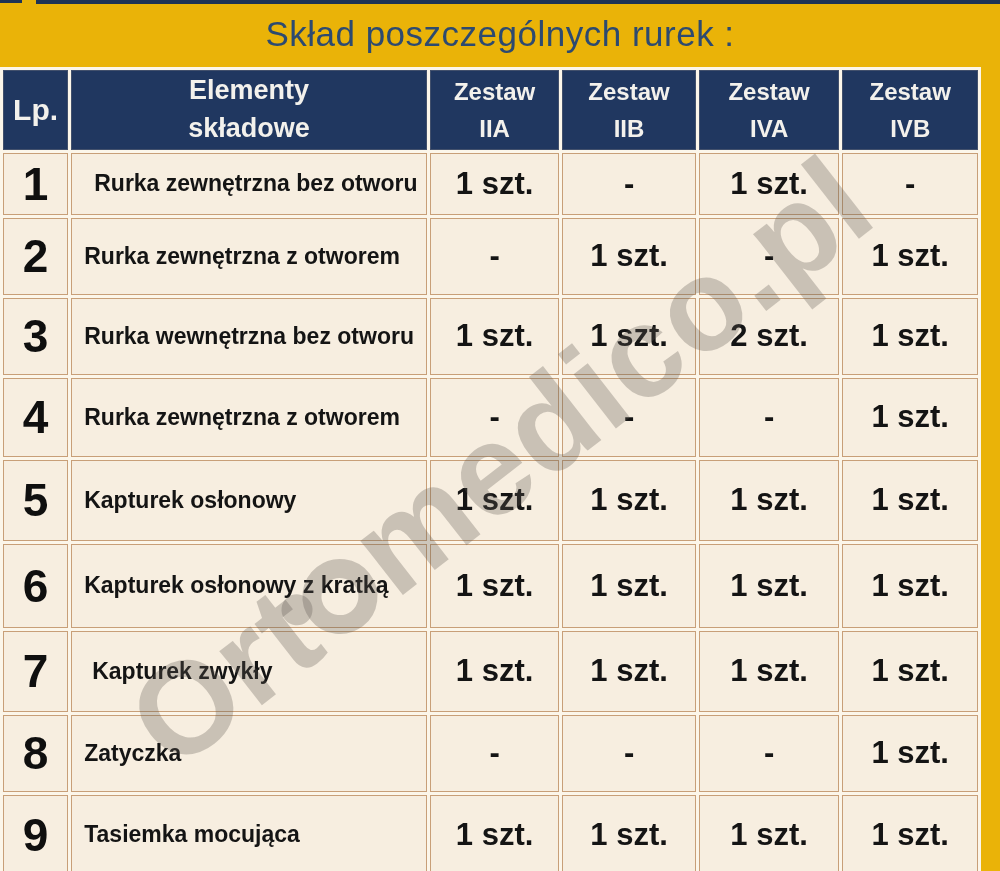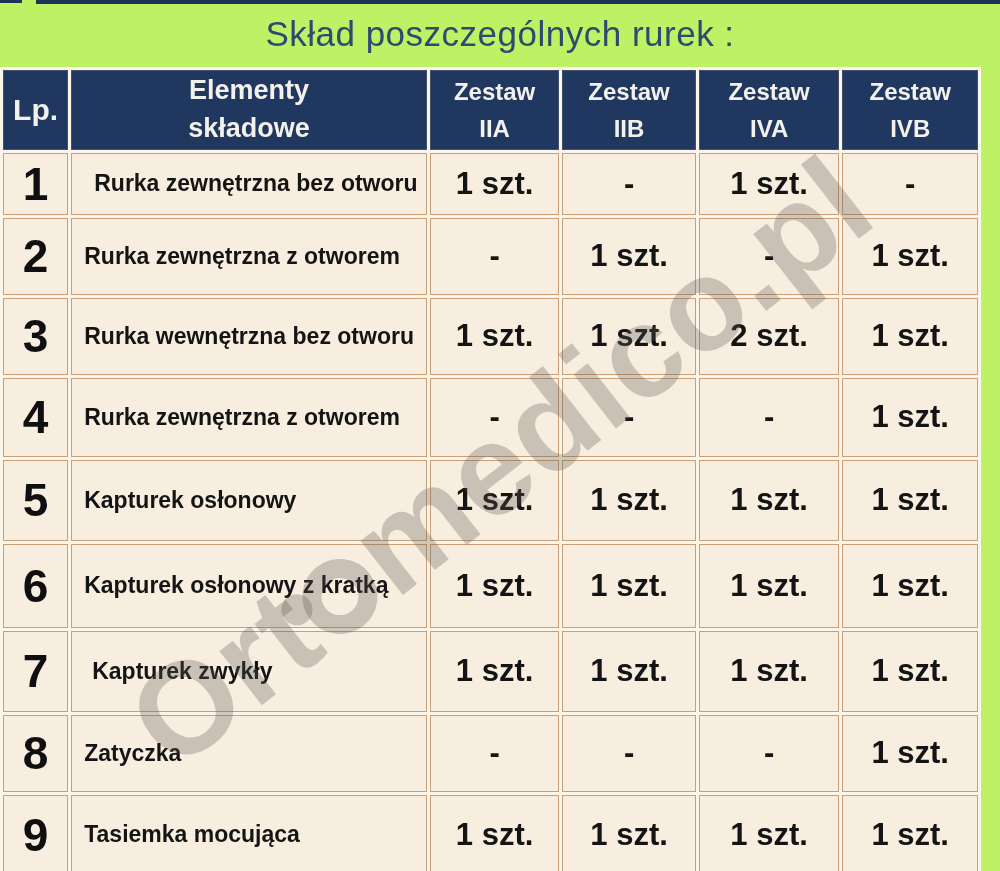--- a/index.html
+++ b/index.html
@@ -1,21 +1,21 @@
 <!DOCTYPE html>
 <html><head>
 <meta charset="utf-8">
 <style>
   html,body { margin:0; padding:0; }
   body {
     width:1000px; height:871px; overflow:hidden;
     background:#f7eee0;
     font-family:"Liberation Sans", sans-serif;
   }
-  .page { position:relative; width:1000px; height:871px; overflow:hidden; background:#bef264; }
+  .page { position:relative; width:1000px; height:871px; overflow:hidden; background:#eab308; }
 
   .top-bar { position:absolute; top:0; left:36px; right:0; height:4px; background:#1e3355; }
   .top-bar-left { position:absolute; top:0; left:0; width:22px; height:3px; background:#1e3355; }
 
   .page-title {
     position:absolute; top:14px; left:0; width:100%;
     text-align:center; font-size:35px; font-weight:400;
     color:#2d4a70; letter-spacing:0.5px;
   }
 

